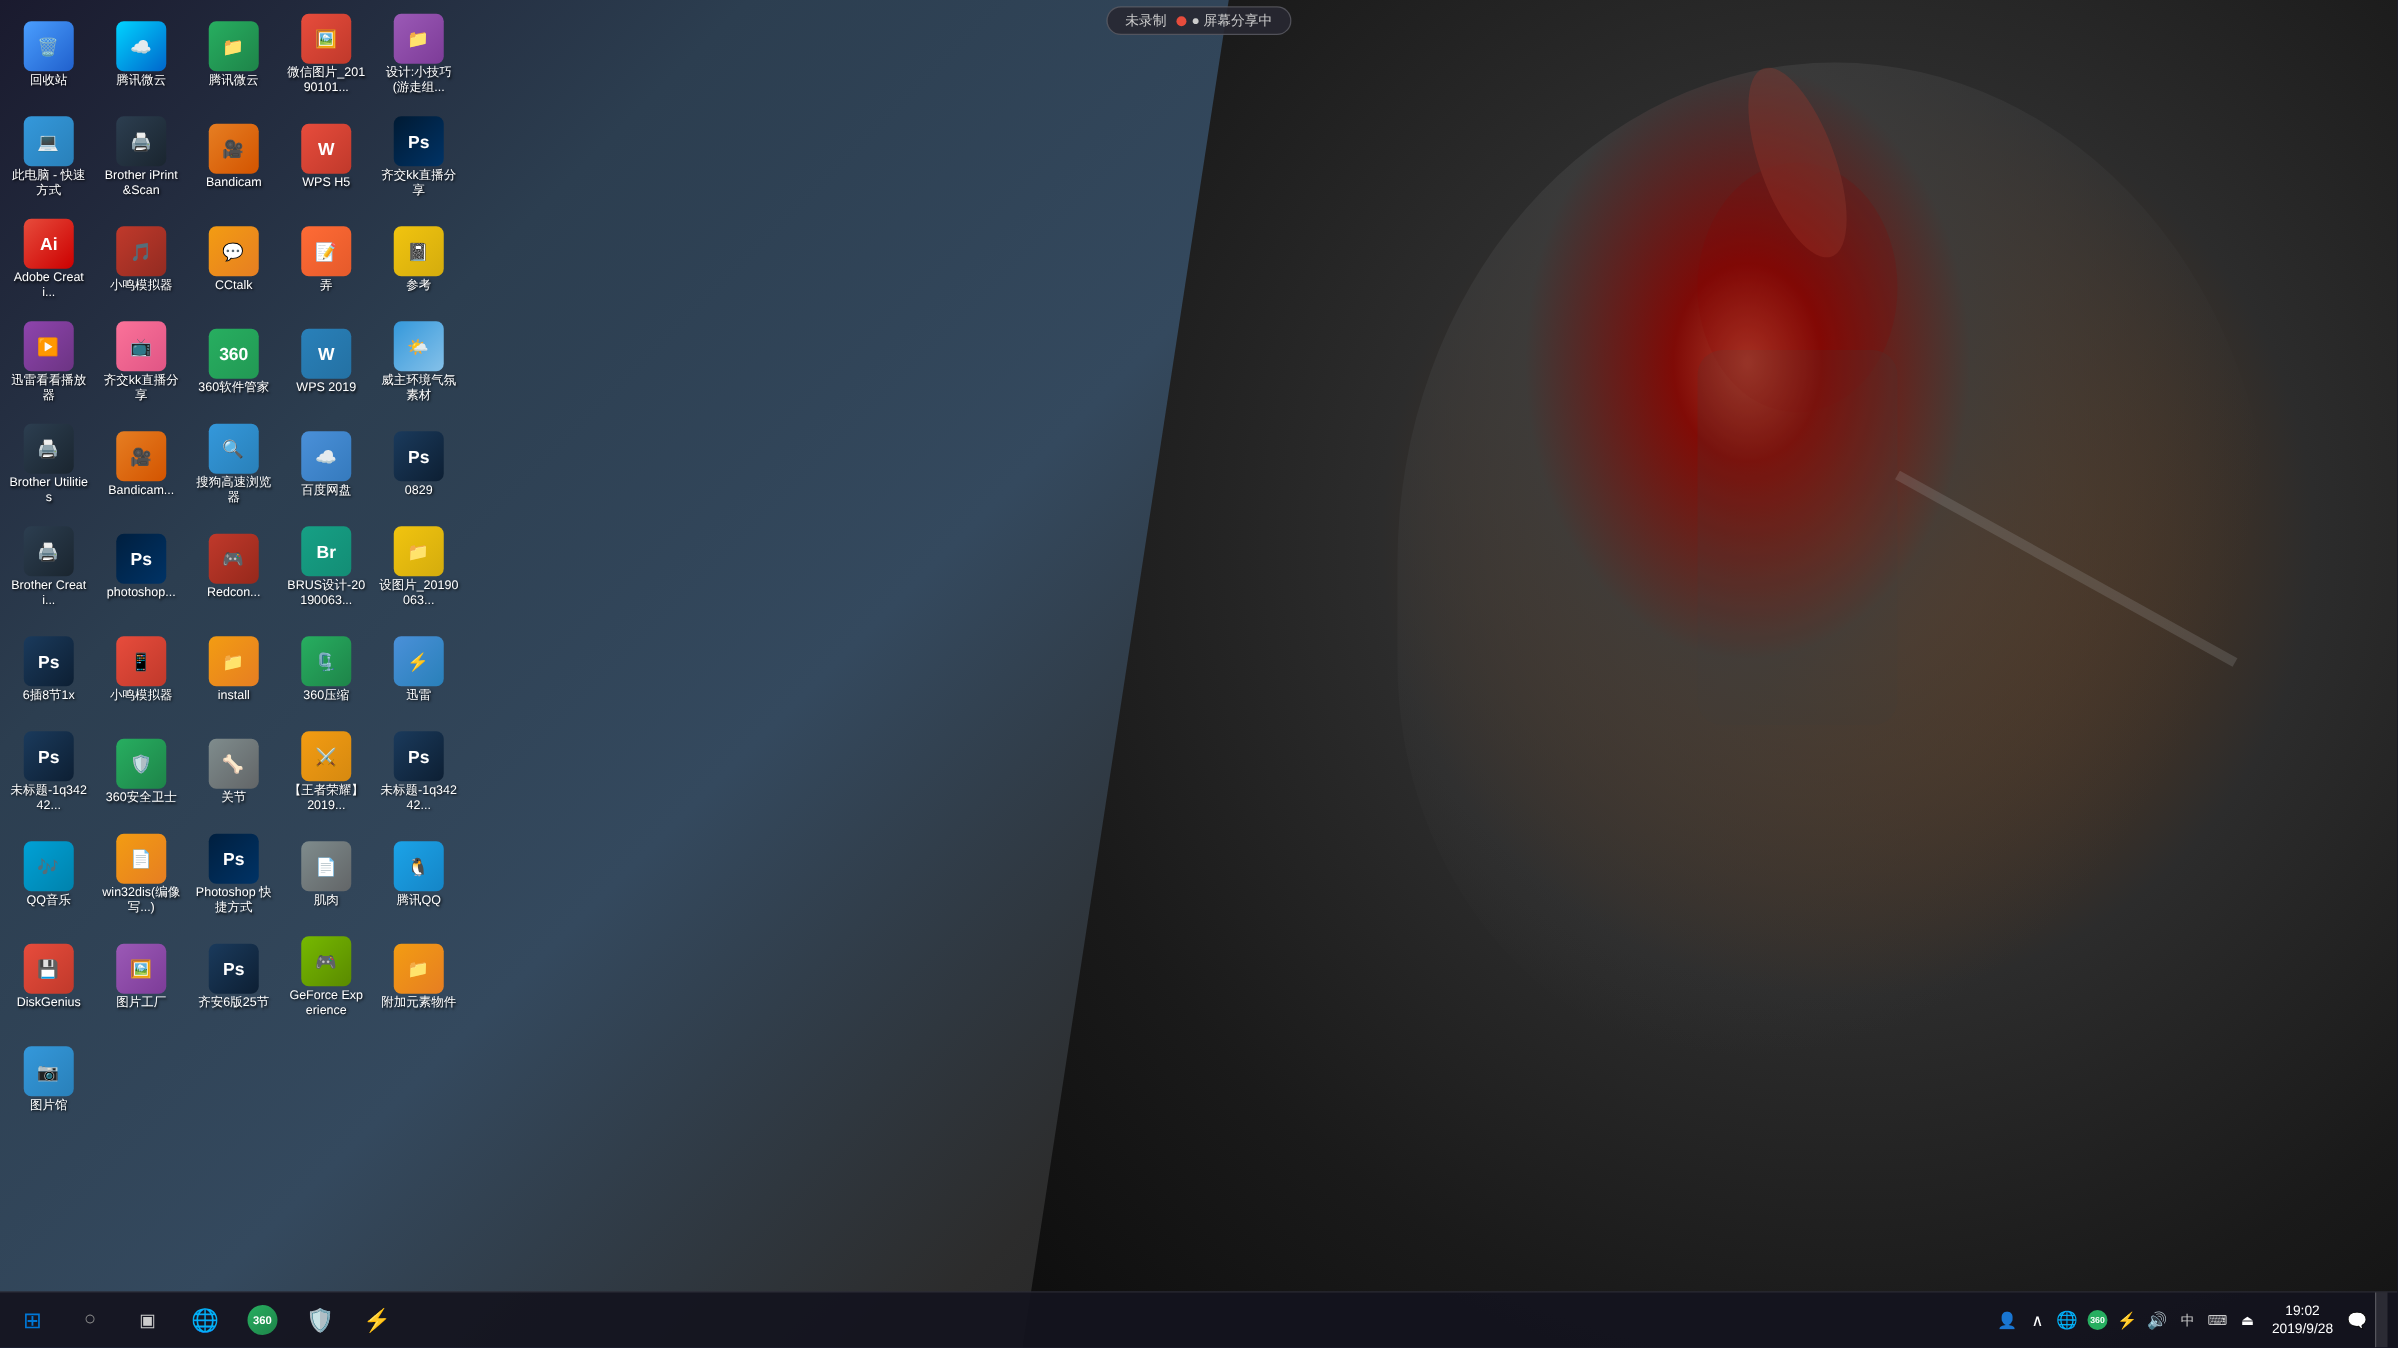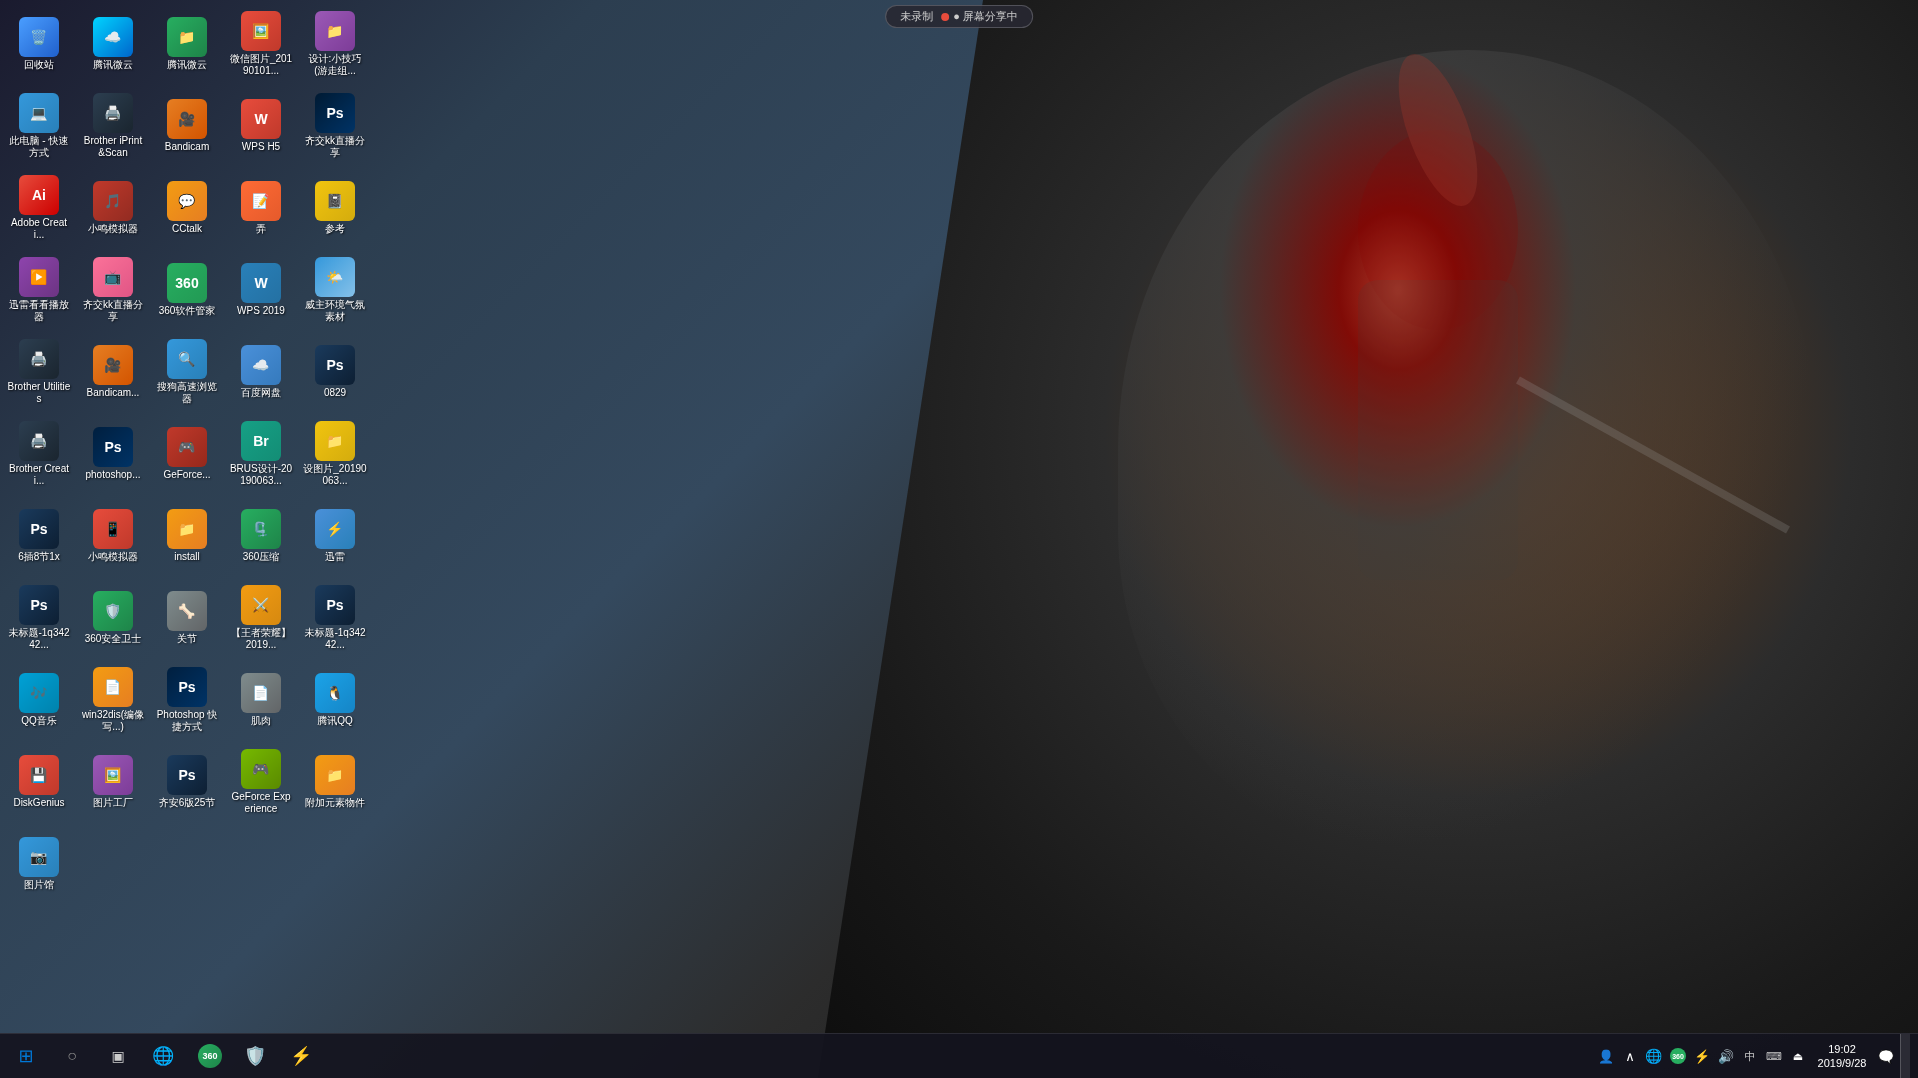--- a/index.html
+++ b/index.html
@@ -361,21 +361,21 @@
       <div class="icon-item">
         <div class="icon-img ic-brother-create" style="color: white; font-size: 14px; font-weight: bold;">🖨️</div>
         <div class="icon-label">Brother Creati...</div>
       </div>
       <div class="icon-item">
         <div class="icon-img ic-photoshop" style="color: white; font-size: 14px; font-weight: bold;">Ps</div>
         <div class="icon-label">photoshop...</div>
       </div>
       <div class="icon-item">
         <div class="icon-img ic-redcon" style="color: white; font-size: 14px; font-weight: bold;">🎮</div>
-        <div class="icon-label">GeForce...</div>
+        <div class="icon-label">Redcon...</div>
       </div>
       <div class="icon-item">
         <div class="icon-img ic-brus" style="color: white; font-size: 14px; font-weight: bold;">Br</div>
         <div class="icon-label">BRUS设计-20190063...</div>
       </div>
       <div class="icon-item">
         <div class="icon-img ic-folder-img" style="color: white; font-size: 14px; font-weight: bold;">📁</div>
         <div class="icon-label">设图片_20190063...</div>
       </div>
       <div class="icon-item">

